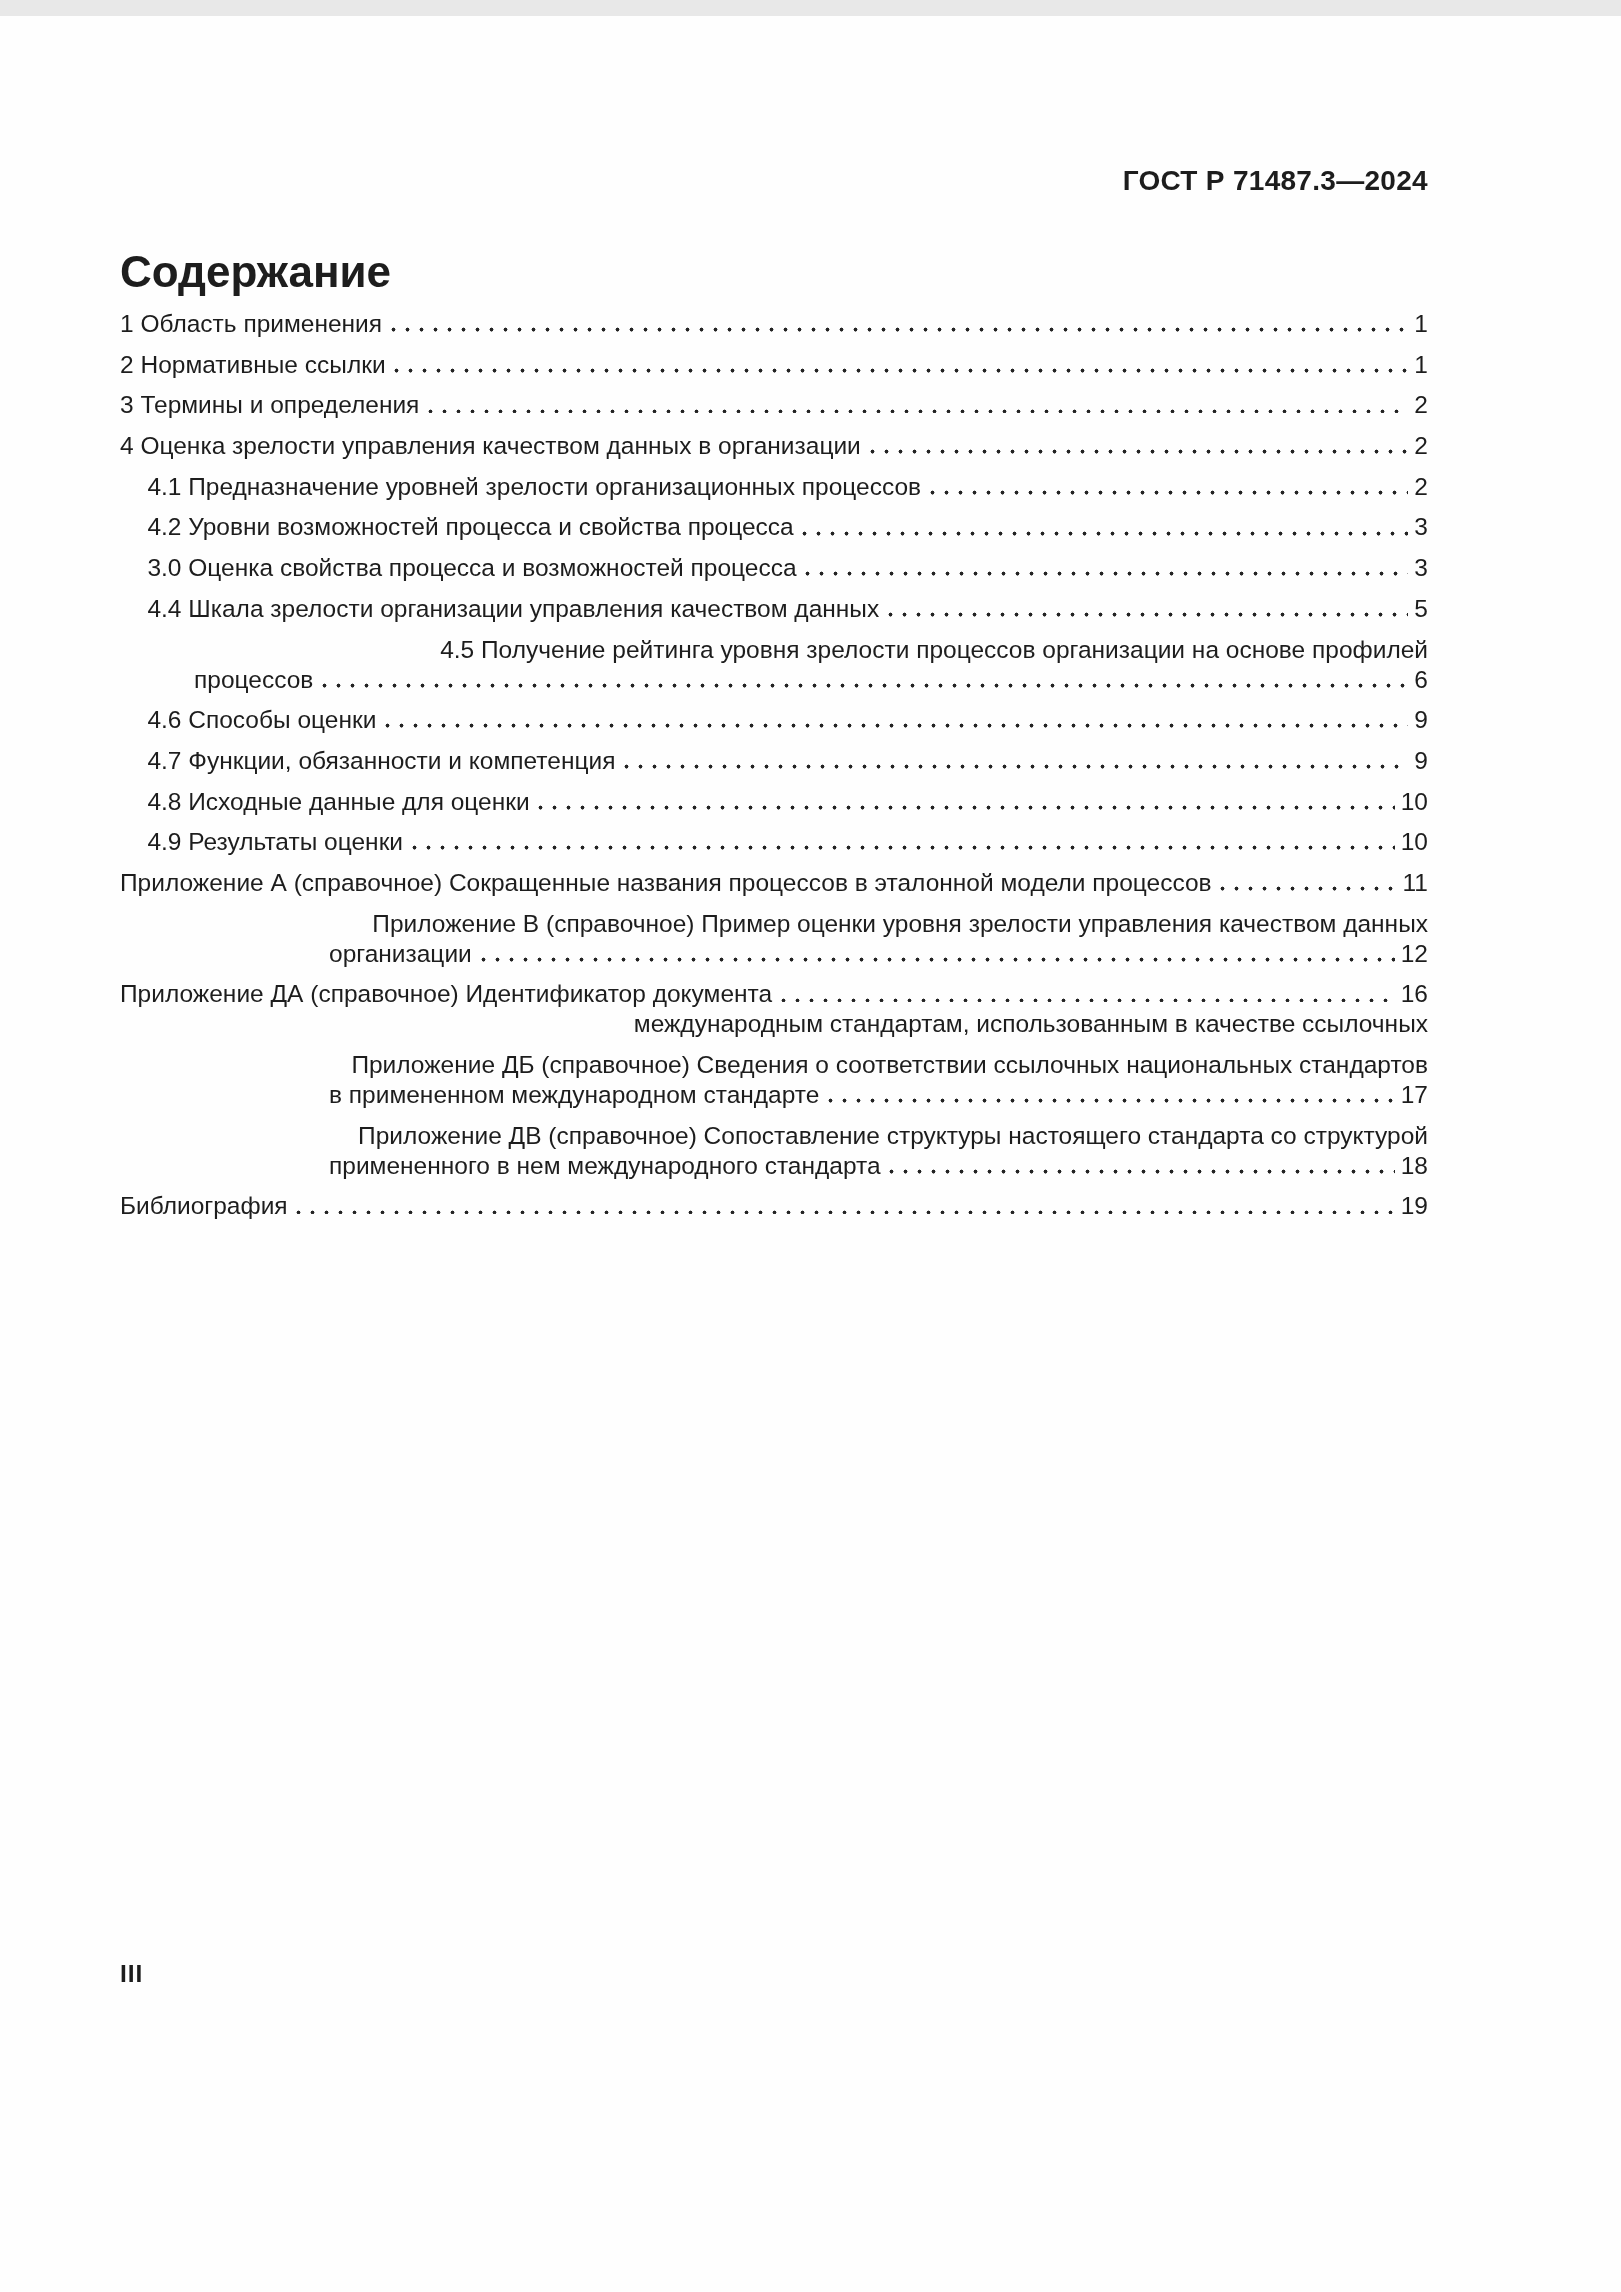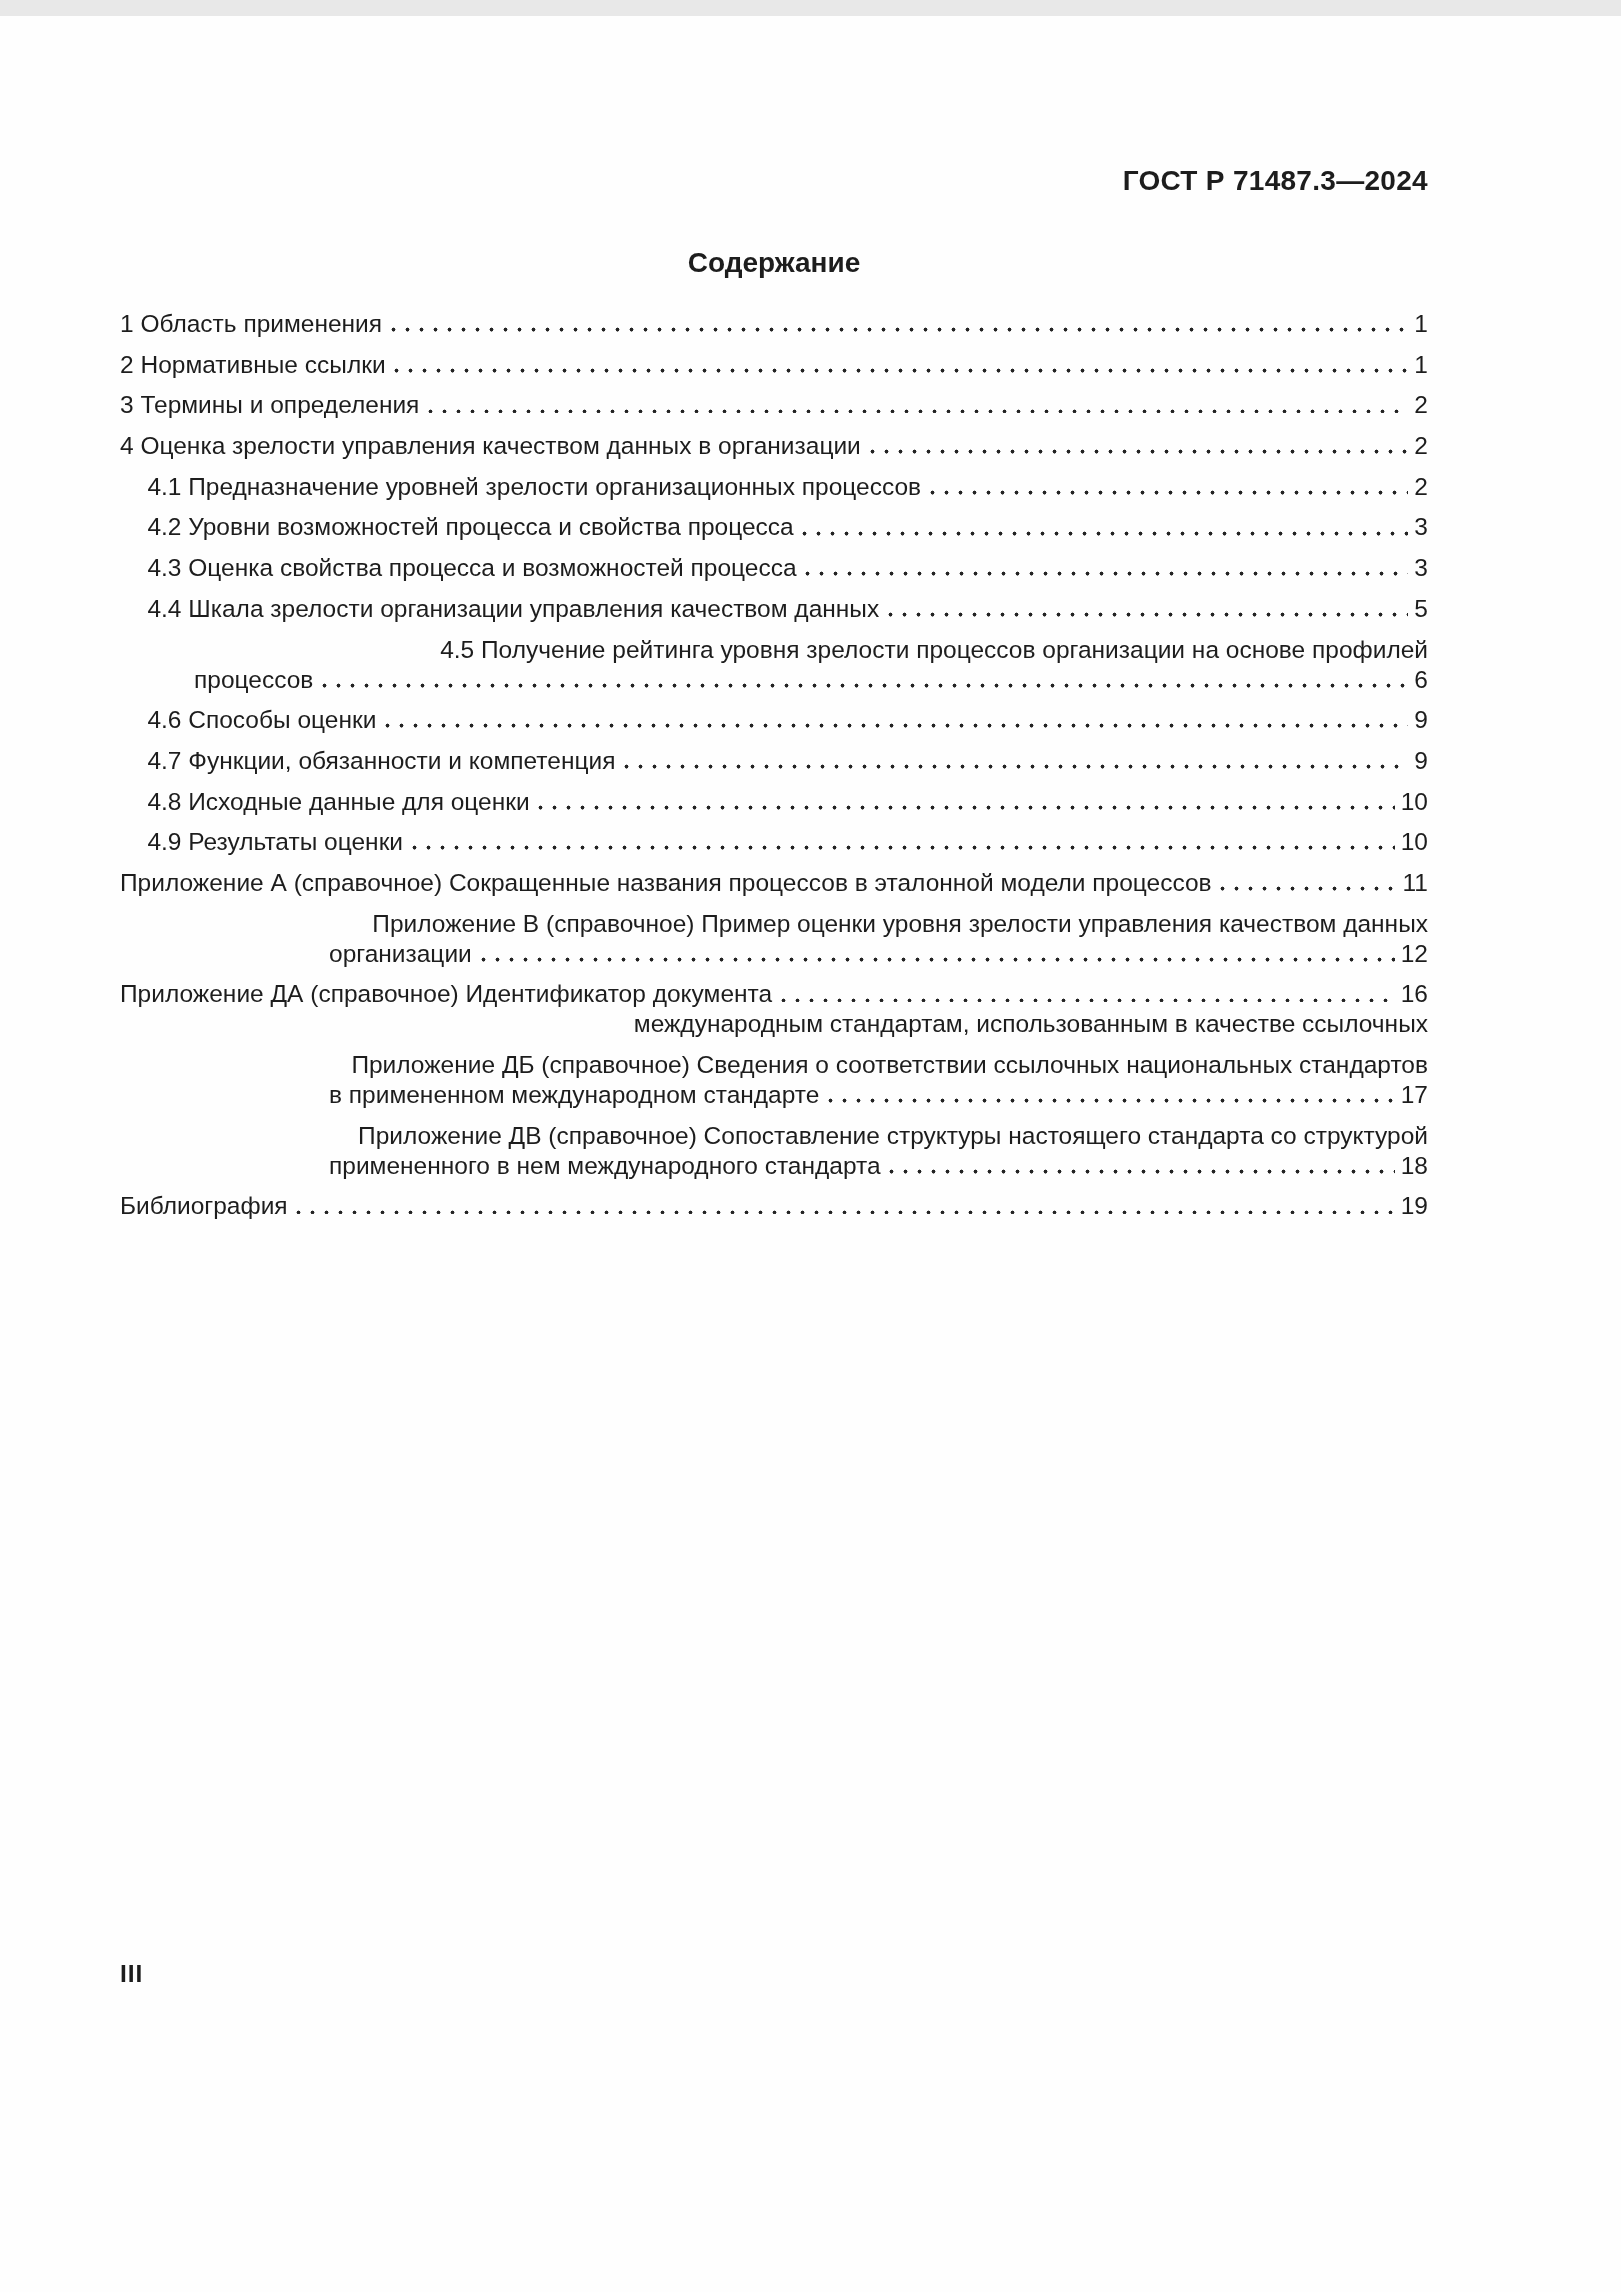--- a/index.html
+++ b/index.html
@@ -26,22 +26,22 @@
     font-size: 28px;
     font-weight: bold;
     letter-spacing: 0.3px;
     white-space: nowrap;
   }
   .toc-title {
     position: absolute;
     top: 231px;
     left: 120px;
     width: 1308px;
-    text-align: center;
-    font-size: 28px;
+    text-align: left;
+    font-size: 44px;
     font-weight: bold;
   }
   .toc {
     position: absolute;
     top: 294px;
     left: 120px;
     width: 1308px;
   }
   .toc-row {
     display: flex;
@@ -116,21 +116,21 @@
         <span class="entry-text ind1">4.1 Предназначение уровней зрелости организационных процессов</span>
         <span class="leader"></span>
         <span class="page-num">2</span>
       </div>
       <div class="toc-row">
         <span class="entry-text ind1">4.2 Уровни возможностей процесса и свойства процесса</span>
         <span class="leader"></span>
         <span class="page-num">3</span>
       </div>
       <div class="toc-row">
-        <span class="entry-text ind1">4.3 Оценка свойства процесса и возможностей процесса</span>
+        <span class="entry-text ind1">3.0 Оценка свойства процесса и возможностей процесса</span>
         <span class="leader"></span>
         <span class="page-num">3</span>
       </div>
       <div class="toc-row">
         <span class="entry-text ind1">4.4 Шкала зрелости организации управления качеством данных</span>
         <span class="leader"></span>
         <span class="page-num">5</span>
       </div>
       <div class="toc-row">
         <span class="entry-text ind1">4.5 Получение рейтинга уровня зрелости процессов организации на основе профилей</span>

